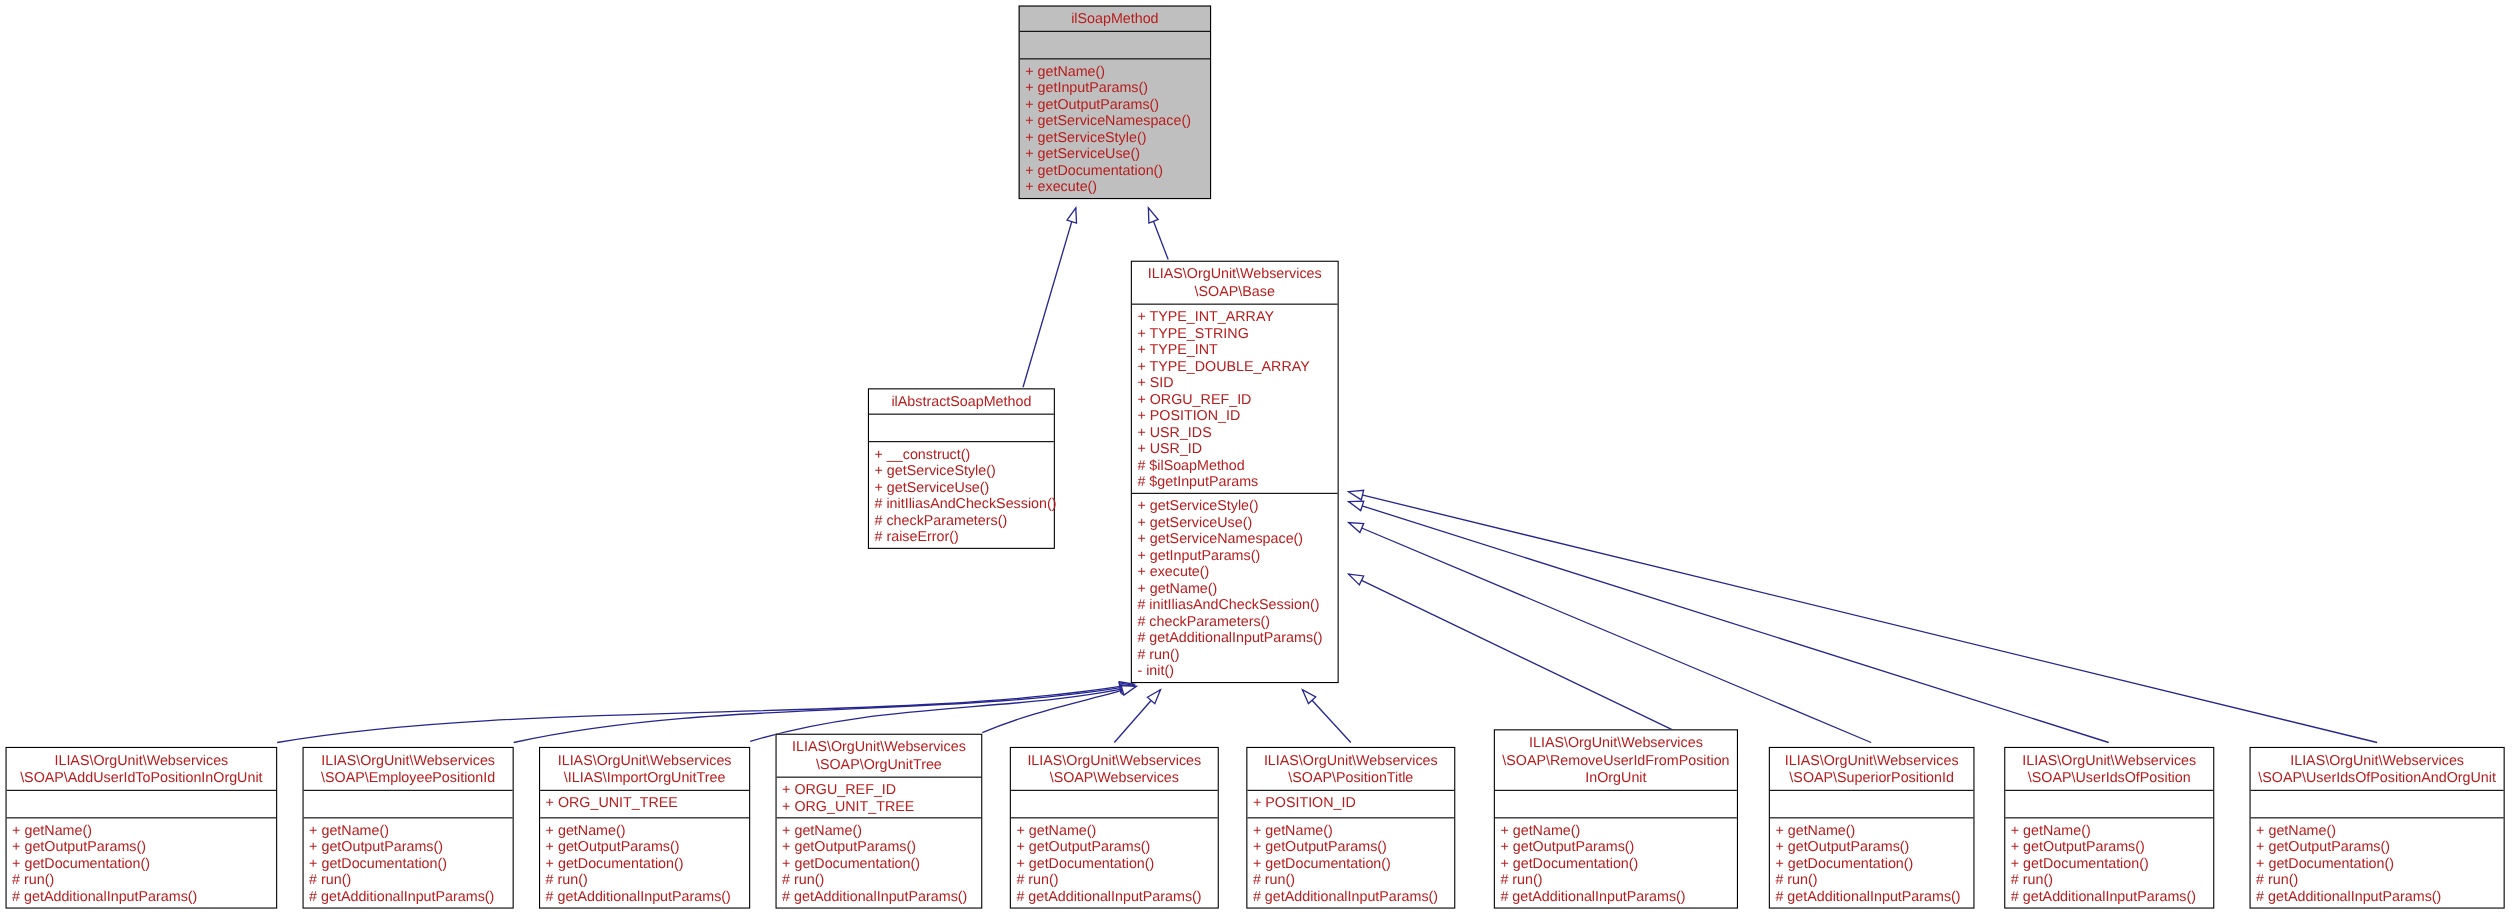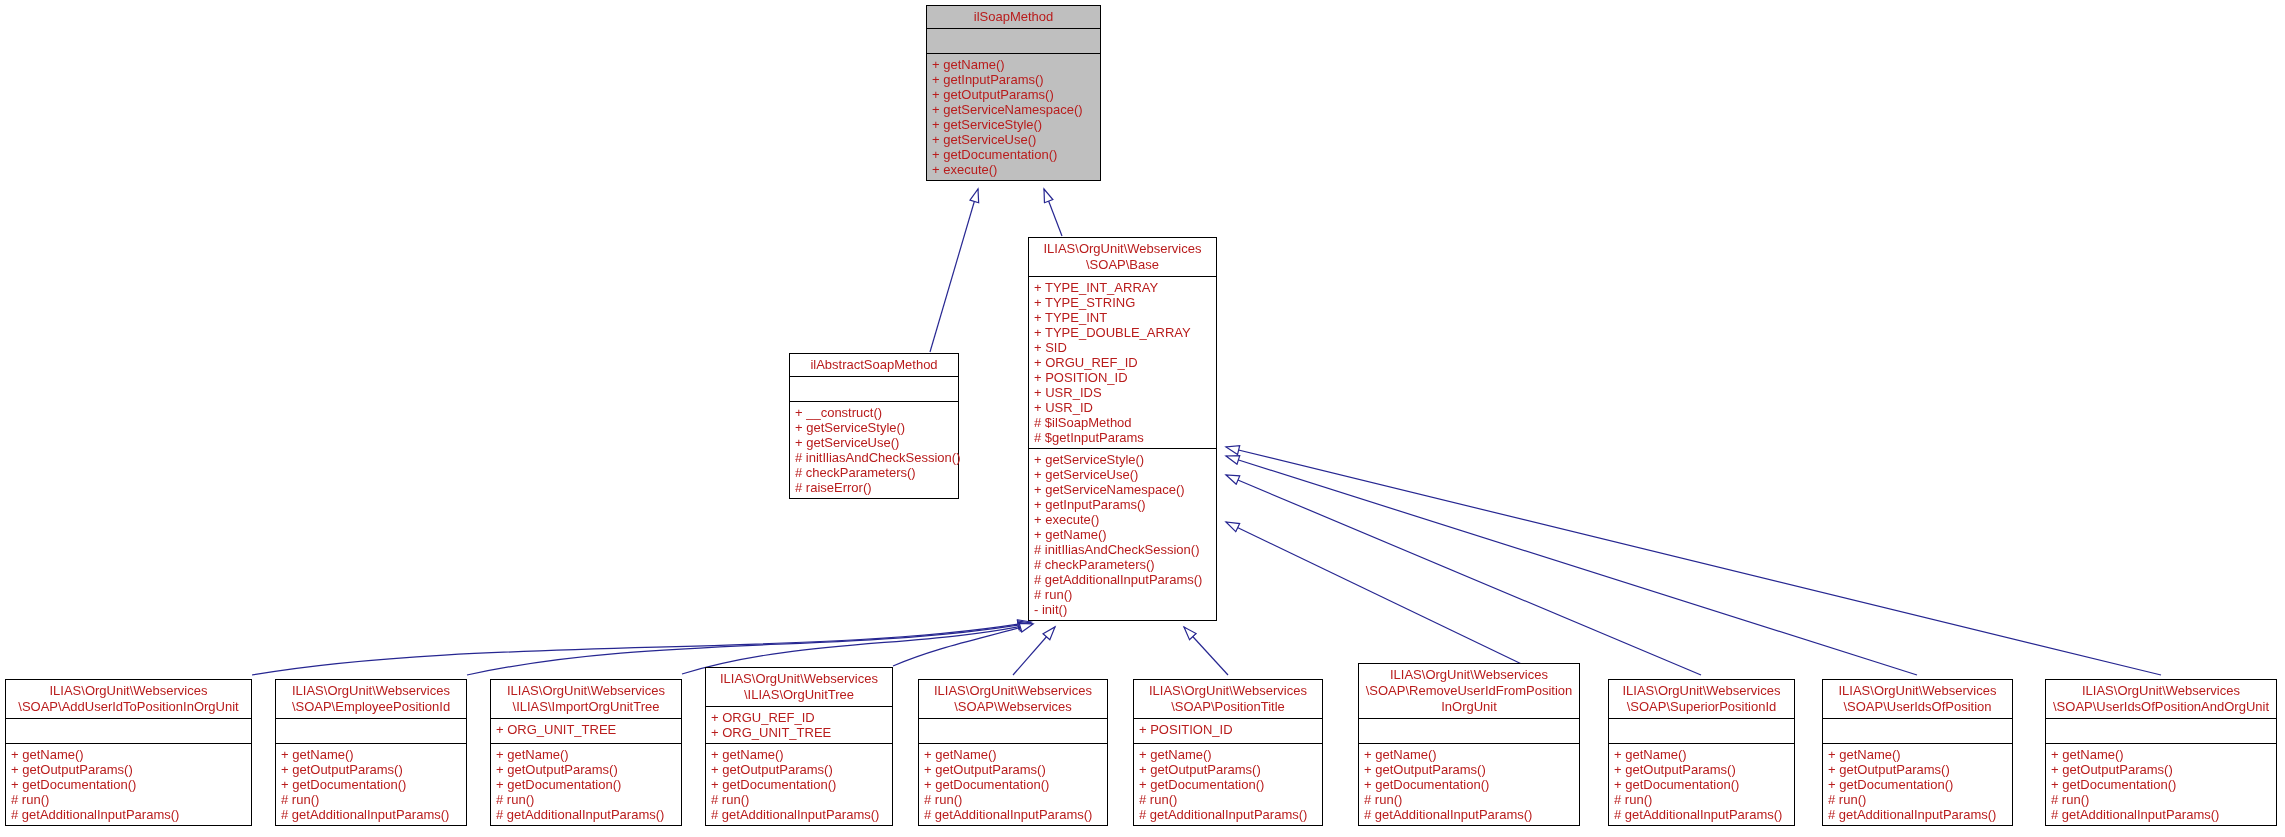--- a/index.html
+++ b/index.html
@@ -172,21 +172,21 @@
         <div>+ getName()</div>
         <div>+ getOutputParams()</div>
         <div>+ getDocumentation()</div>
         <div># run()</div>
         <div># getAdditionalInputParams()</div>
       </div>
     </div>
     <div class="uml-class" style="left: 705px; width: 188px; bottom: 11px;">
       <div class="uml-title">
         <div>ILIAS\OrgUnit\Webservices</div>
-        <div>\ILIAS\OrgUnitTree</div>
+        <div>\SOAP\OrgUnitTree</div>
       </div>
       <div class="uml-attrs">
         <div>+ ORGU_REF_ID</div>
         <div>+ ORG_UNIT_TREE</div>
       </div>
       <div class="uml-methods">
         <div>+ getName()</div>
         <div>+ getOutputParams()</div>
         <div>+ getDocumentation()</div>
         <div># run()</div>

